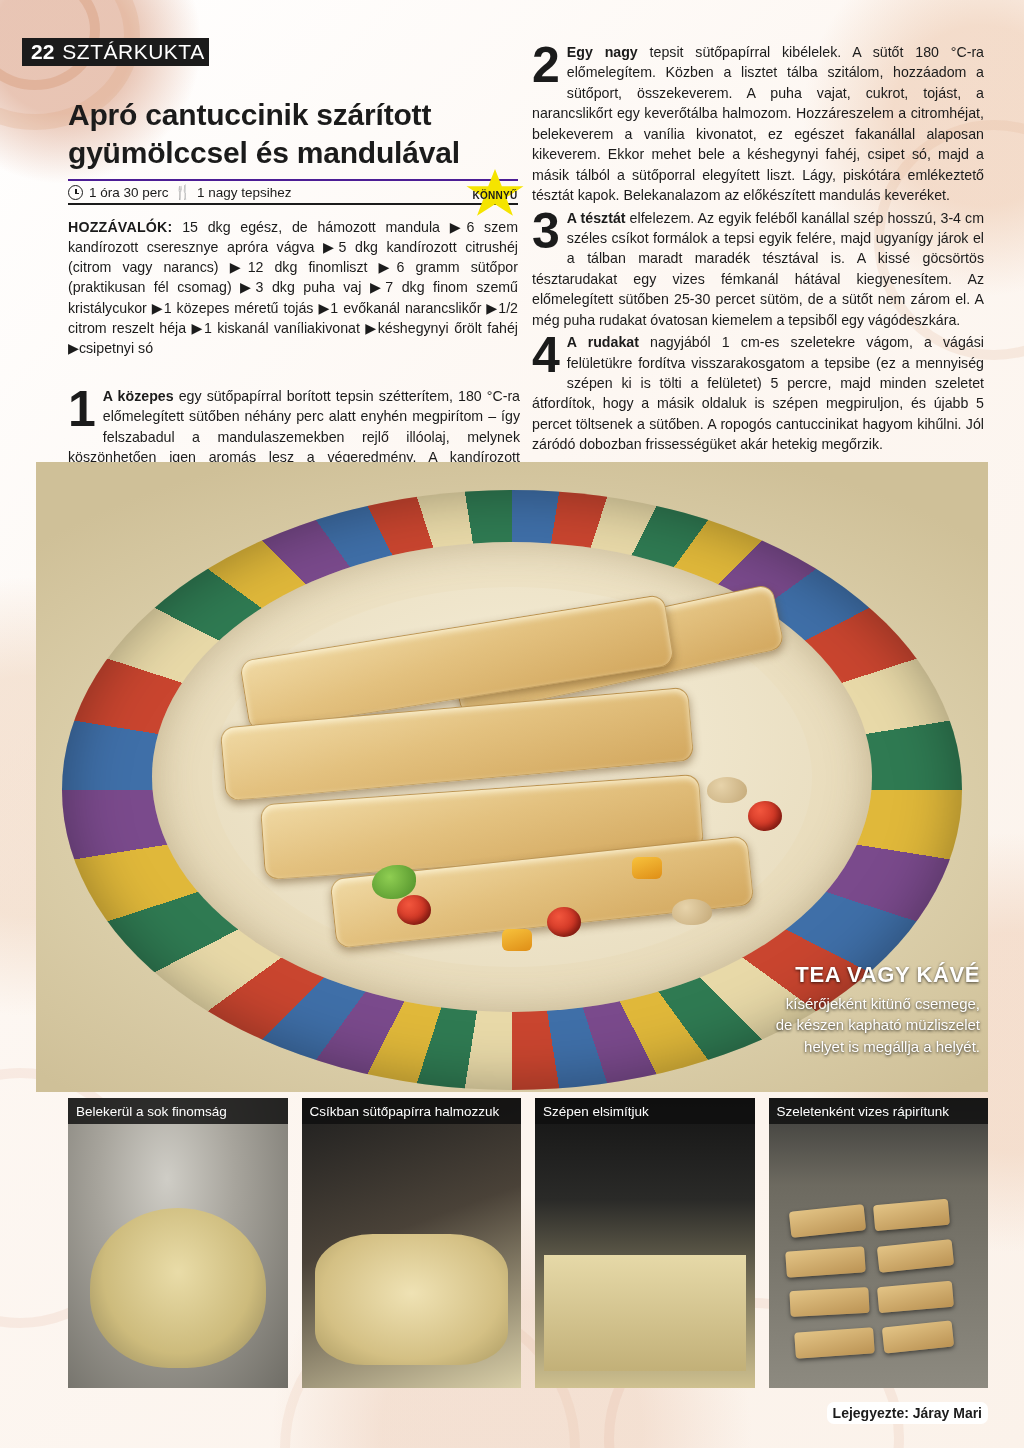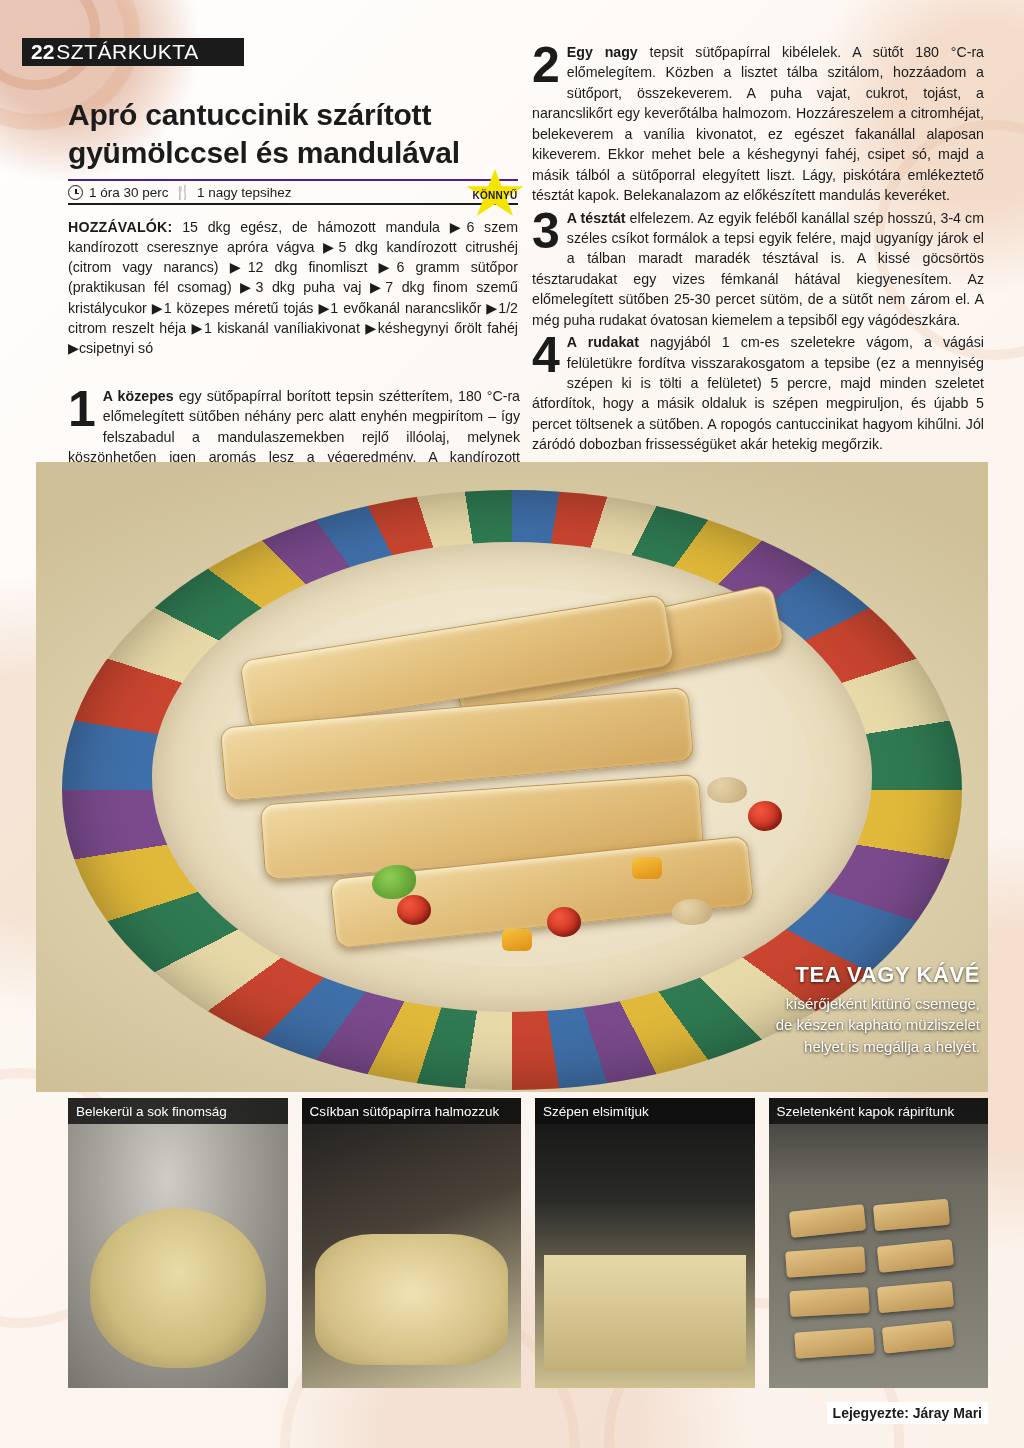--- a/index.html
+++ b/index.html
@@ -34,26 +34,26 @@
   .swirl.s2 { left: -30px; top: -30px; width: 130px; height: 120px; border-color: rgba(210,140,100,0.30); }
   .swirl.s3 { right: -90px; top: 120px; width: 240px; height: 240px; border-color: rgba(222,170,140,0.18); }
   .swirl.s4 { left: -110px; bottom: 120px; width: 260px; height: 260px; border-color: rgba(222,170,140,0.16); }
   .swirl.s5 { right: 120px; bottom: -130px; width: 300px; height: 280px; border-color: rgba(222,170,140,0.16); }
   .swirl.s6 { left: 280px; bottom: -150px; width: 300px; height: 300px; border-color: rgba(222,170,140,0.13); }
 
   
   .page-head {
     position: absolute;
     left: 22px; top: 38px;
-    width: 222px; height: 28px;
+    width: 187px; height: 28px;
     background: #1b1b1b;
     color: #ffffff;
     display: flex;
     align-items: center;
-    gap: 2px;
+    gap: 8px;
     padding-left: 9px;
   }
   .page-num { font-size: 21px; font-weight: bold; letter-spacing: 0px; }
   .section-name { font-size: 21px; font-weight: normal; letter-spacing: 0.5px; }
 
   
   .left-col {
     position: absolute;
     left: 68px; top: 96px; width: 450px;
   }
@@ -269,20 +269,21 @@
   }
 
   .credit {
     position: absolute;
     right: 36px; bottom: 24px;
     background: #ffffff;
     padding: 3px 6px;
     font-size: 14px;
     font-weight: bold;
     color: #1b1b1b;
+    border-radius: 7px;
   }
 </style>
 </head>
 <body>
 
 <div class="page-bg">
   <div class="swirl s1"></div>
   <div class="swirl s2"></div>
   <div class="swirl s3"></div>
   <div class="swirl s4"></div>
@@ -382,17 +383,17 @@
   <div class="step-photo sp4">
     <div class="sp-img"></div>
     <div class="biscotti" style="left:10%; top:38%; width:34%; height:9%; transform:rotate(-6deg);"></div>
     <div class="biscotti" style="left:48%; top:36%; width:34%; height:9%; transform:rotate(-5deg);"></div>
     <div class="biscotti" style="left:8%; top:52%; width:36%; height:9%; transform:rotate(-4deg);"></div>
     <div class="biscotti" style="left:50%; top:50%; width:34%; height:9%; transform:rotate(-6deg);"></div>
     <div class="biscotti" style="left:10%; top:66%; width:36%; height:9%; transform:rotate(-3deg);"></div>
     <div class="biscotti" style="left:50%; top:64%; width:34%; height:9%; transform:rotate(-5deg);"></div>
     <div class="biscotti" style="left:12%; top:80%; width:36%; height:9%; transform:rotate(-4deg);"></div>
     <div class="biscotti" style="left:52%; top:78%; width:32%; height:9%; transform:rotate(-6deg);"></div>
-    <div class="sp-caption">Szeletenként kapok rápirítunk</div>
+    <div class="sp-caption">Szeletenként vizes rápirítunk</div>
   </div>
 </div>
 
 <div class="credit">Lejegyezte: Járay Mari</div>
 
 </body></html>

